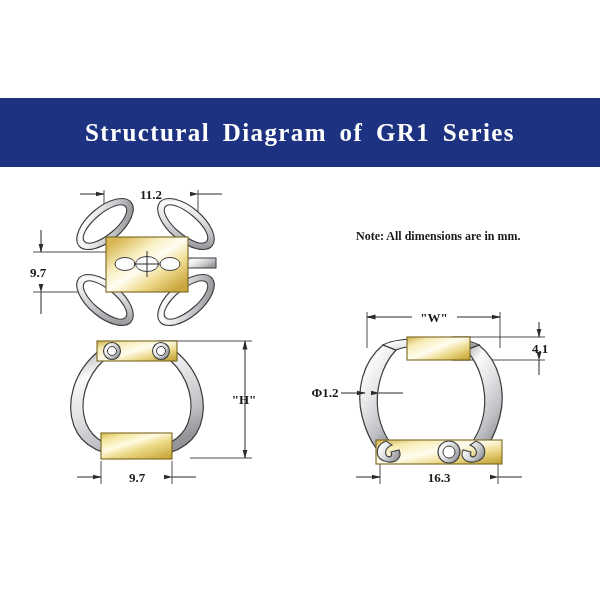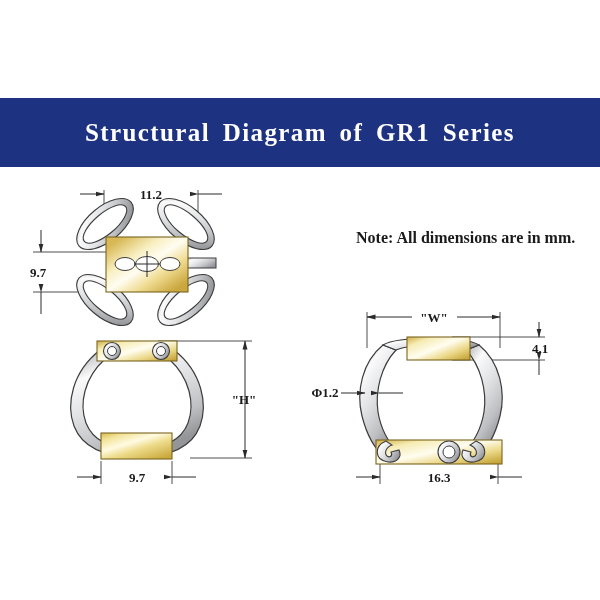--- a/index.html
+++ b/index.html
@@ -40,21 +40,21 @@
     word-spacing: 5px;
     text-align: center;
     white-space: nowrap;
   }
   #note-text {
     position: absolute;
     left: 356px;
     top: 229px;
     font-family: "Liberation Serif", serif;
     font-weight: bold;
-    font-size: 16px;
+    font-size: 12px;
     color: #1a1a1a;
     white-space: nowrap;
   }
   #drawing-layer {
     position: absolute;
     left: 0;
     top: 0;
     width: 600px;
     height: 600px;
   }

